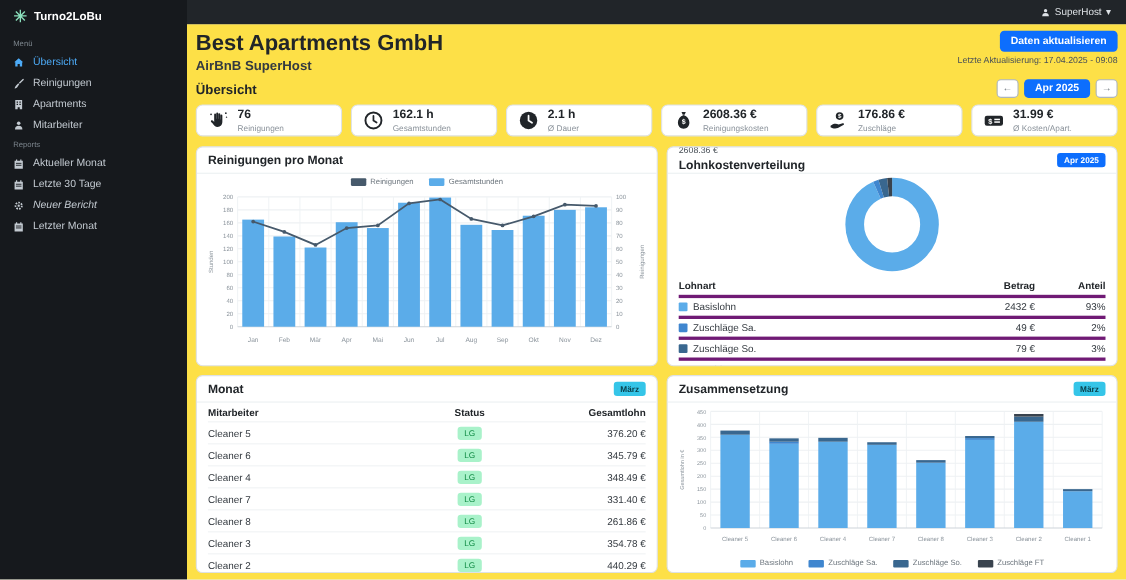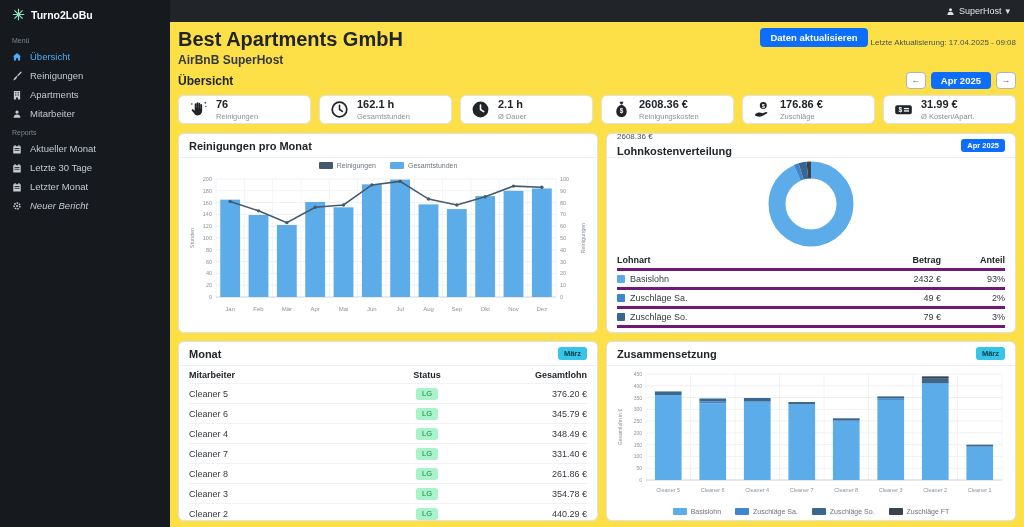--- a/index.html
+++ b/index.html
@@ -18,21 +18,21 @@
 
   
   .topbar { position:absolute; left:170px; right:0; top:0; height:22px; background:#212529; display:flex; align-items:center; justify-content:flex-end; padding:0 14px; color:#dee2e6; font-size:9px; gap:4px; z-index:2; }
   .topbar svg { width:9px; height:9px; fill:#dee2e6; }
 
   
   .main { position:absolute; left:170px; right:0; top:22px; bottom:0; padding:6px 8px 6px; display:flex; flex-direction:column; background:#fde047; }
   .header-row { display:flex; justify-content:space-between; align-items:flex-start; }
   .page-title { font-size:20px; font-weight:700; color:#212529; line-height:1.15; }
   .page-subtitle { font-size:12px; font-weight:700; color:#343a40; margin-top:2px; }
-  .header-right { display:flex; flex-direction:row; align-items:flex-end; gap:3px; }
+  .header-right { display:flex; flex-direction:column; align-items:flex-end; gap:3px; }
   .btn-primary { background:#0d6efd; color:#fff; border:none; border-radius:4px; font-size:9.5px; font-weight:600; padding:4px 10px; cursor:pointer; font-family:inherit; }
   .last-update { font-size:8px; color:#495057; }
 
   .section-row { display:flex; justify-content:space-between; align-items:center; margin:5px 0 6px; }
   .section-title { font-size:12px; font-weight:700; color:#212529; }
   .month-nav { display:flex; gap:5px; align-items:center; }
   .nav-btn { width:20px; height:17px; border:1px solid #adb5bd; background:#fff; color:#6c757d; border-radius:4px; font-size:9px; line-height:1; cursor:pointer; font-family:inherit; }
   .month-btn { background:#0d6efd; color:#fff; border:none; border-radius:4px; font-size:9.5px; font-weight:700; padding:3px 10px; cursor:pointer; font-family:inherit; }
 
   .kpi-row { display:flex; gap:8px; height:36px; margin-bottom:9px; }
@@ -129,34 +129,34 @@
       <span>Aktueller Monat</span>
     </div>
     <div class="nav-item">
       <svg viewBox="0 0 16 16">
           <path stroke="none" d="M2 3.5h12V15H2zM4 1.5h1.8v2H4zm6.2 0H12v2h-1.8z"></path>
           <rect x="4" y="6.5" width="8" height="1.3" fill="#16191d" stroke="none"></rect>
           <rect x="4" y="9.3" width="8" height="1.3" fill="#16191d" stroke="none"></rect>
         </svg>
       <span>Letzte 30 Tage</span>
     </div>
+    <div class="nav-item italic">
+      <svg viewBox="0 0 16 16">
+          <circle cx="8" cy="8" r="4.6" fill="none" stroke-width="2.6" stroke-dasharray="2.4 1.7"></circle>
+          <circle cx="8" cy="8" r="1.7" stroke="none"></circle>
+        </svg>
+      <span>Neuer Bericht</span>
+    </div>
     <div class="nav-item">
       <svg viewBox="0 0 16 16">
           <path stroke="none" d="M2 3.5h12V15H2zM4 1.5h1.8v2H4zm6.2 0H12v2h-1.8z"></path>
           <rect x="4" y="6.5" width="8" height="1.3" fill="#16191d" stroke="none"></rect>
           <rect x="4" y="9.3" width="8" height="1.3" fill="#16191d" stroke="none"></rect>
         </svg>
       <span>Letzter Monat</span>
-    </div>
-    <div class="nav-item italic">
-      <svg viewBox="0 0 16 16">
-          <circle cx="8" cy="8" r="4.6" fill="none" stroke-width="2.6" stroke-dasharray="2.4 1.7"></circle>
-          <circle cx="8" cy="8" r="1.7" stroke="none"></circle>
-        </svg>
-      <span>Neuer Bericht</span>
     </div>
   </aside>
 
   <header class="topbar">
     <svg viewBox="0 0 16 16">
         <circle cx="8" cy="4.8" r="2.7"></circle>
         <path d="M2.6 14a5.4 5.4 0 0110.8 0z"></path>
       </svg>
     <span>SuperHost</span>
     <span>▾</span>

